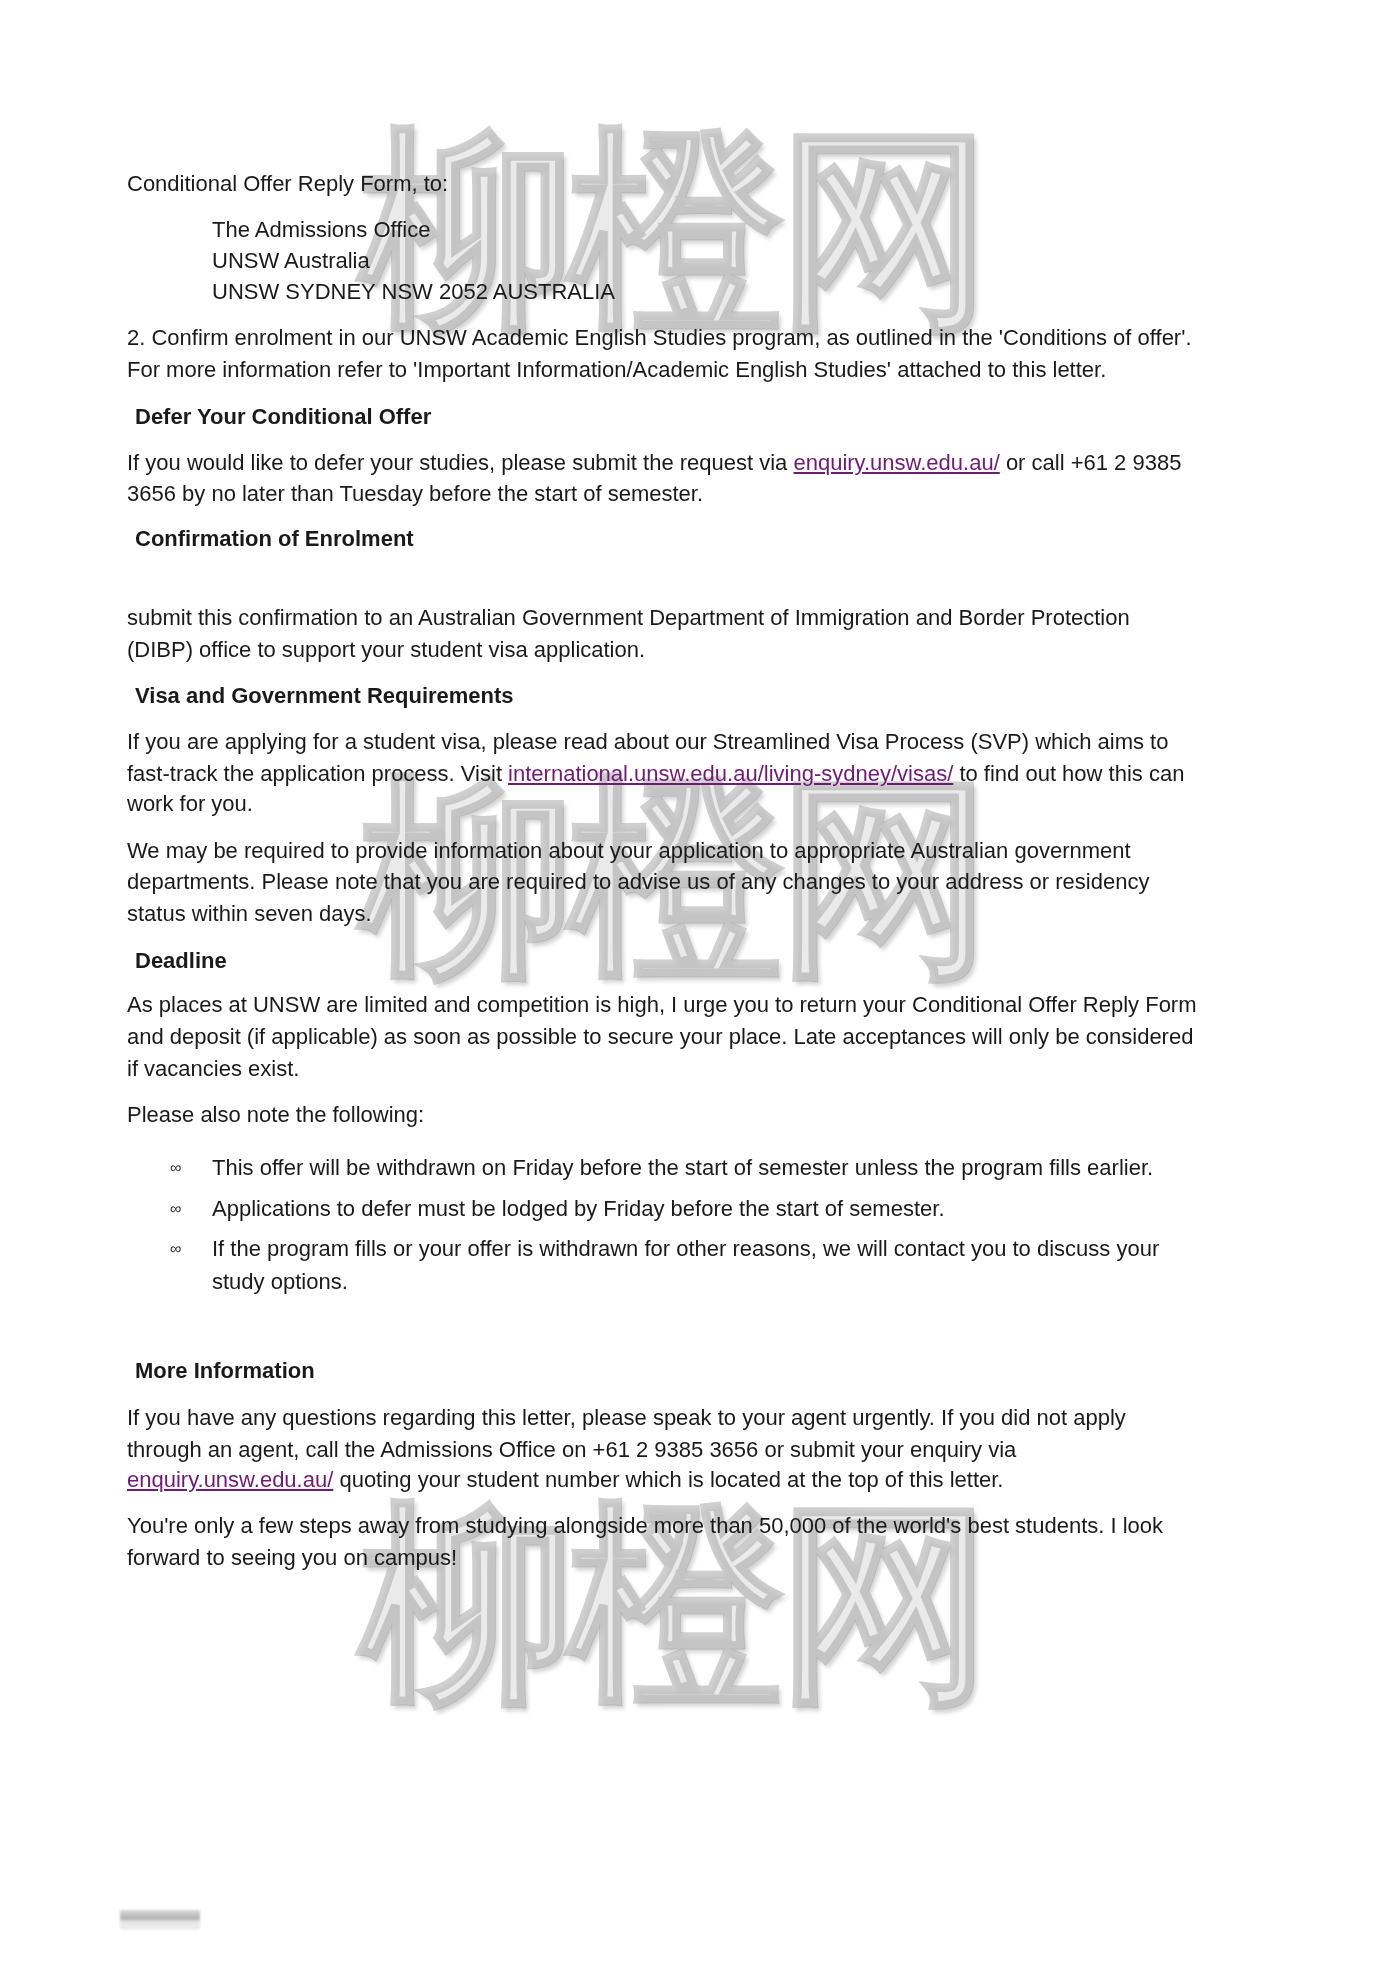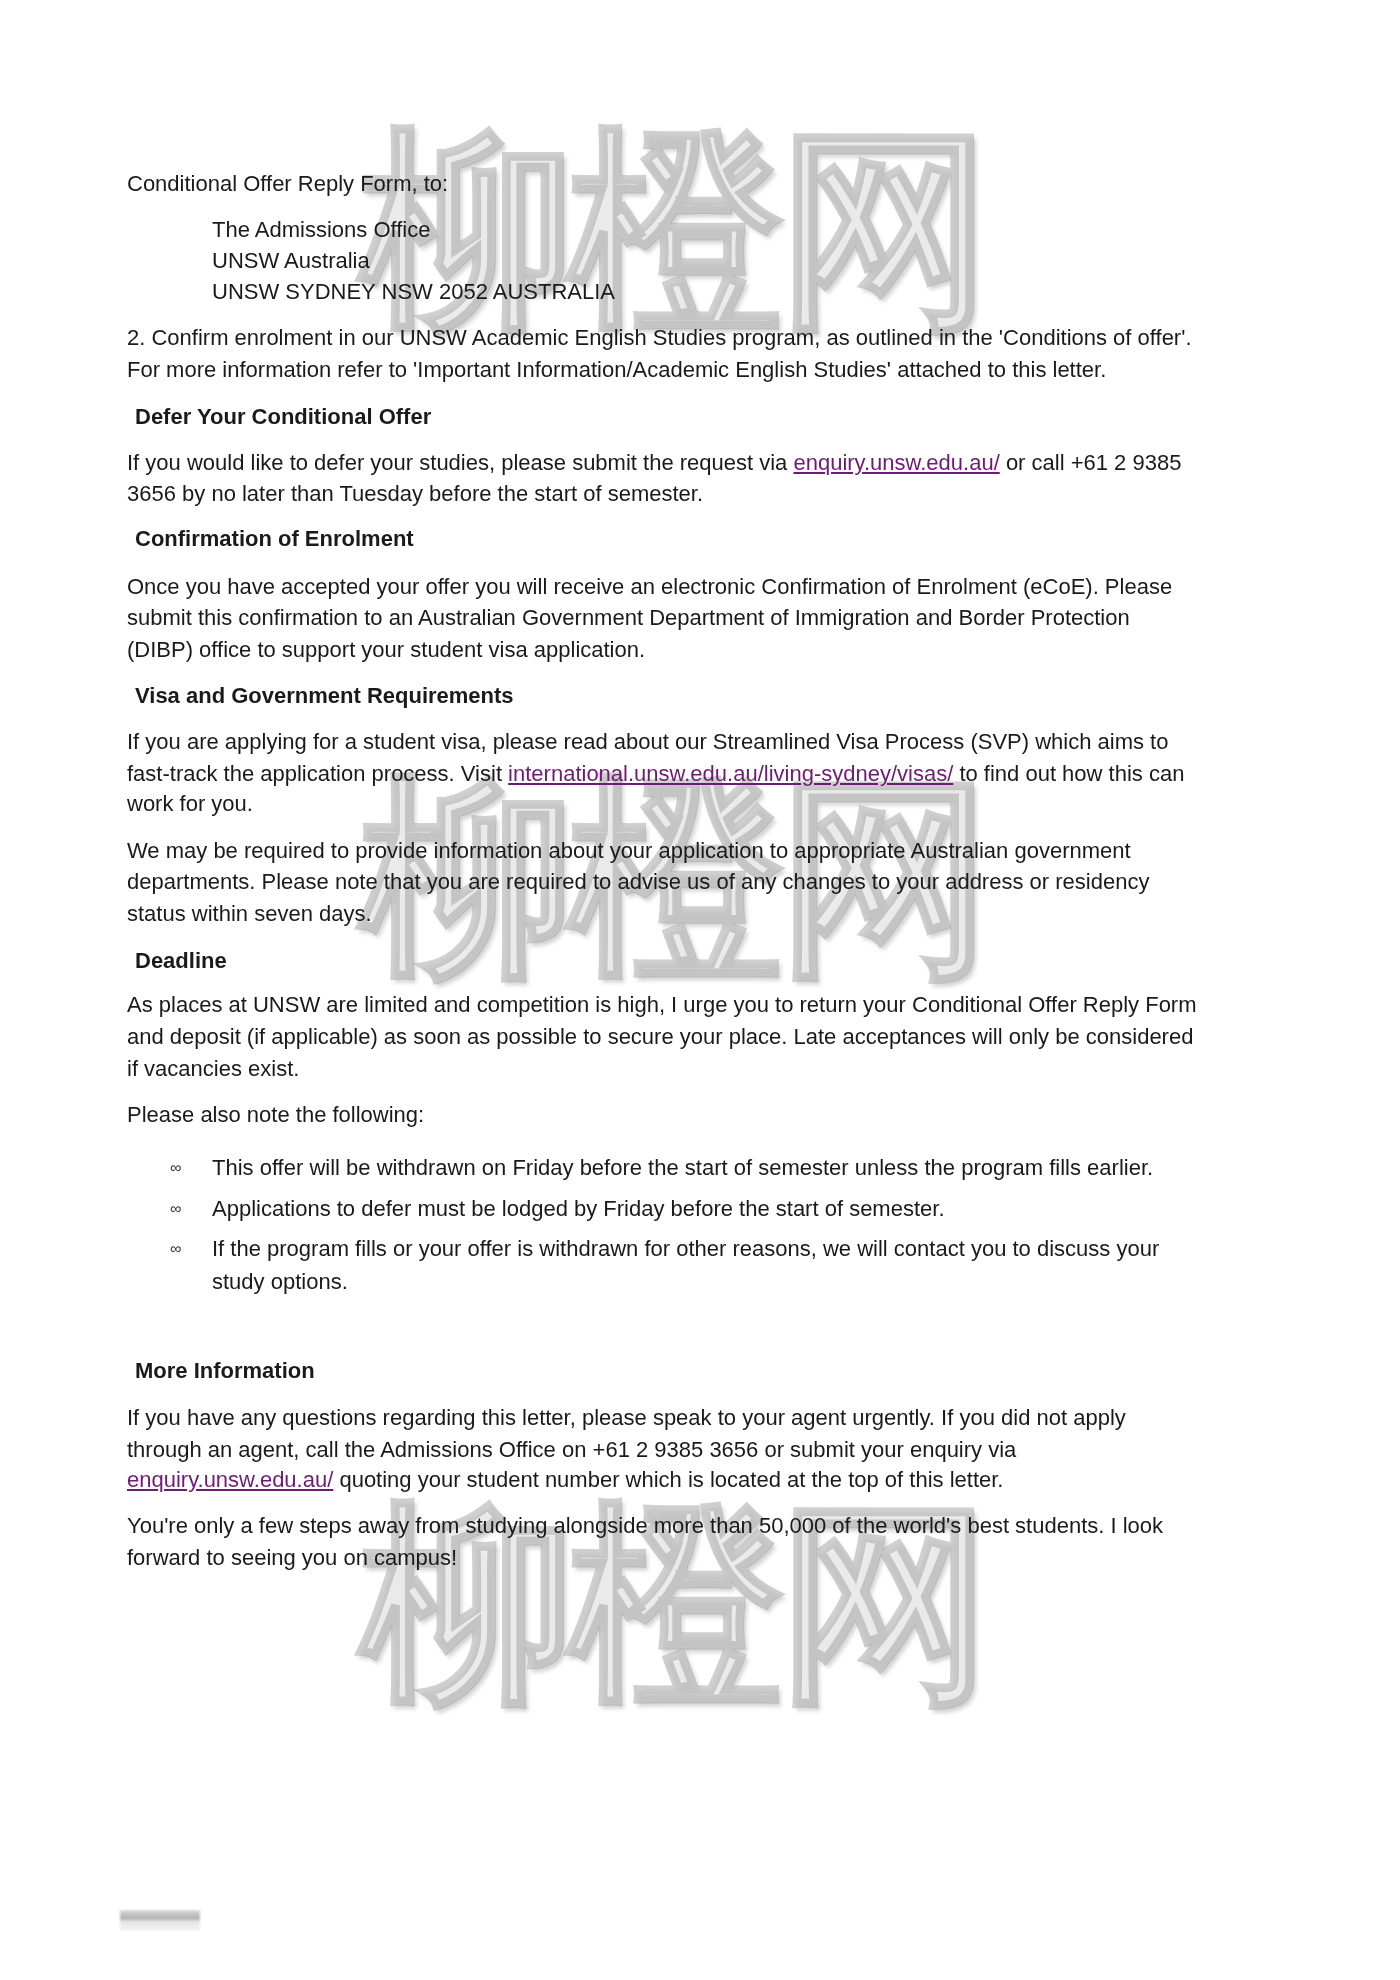--- a/index.html
+++ b/index.html
@@ -48,21 +48,20 @@
   <div class="line" style="top:325px;">2. Confirm enrolment in our UNSW Academic English Studies program, as outlined in the 'Conditions of offer'.</div>
   <div class="line" style="top:357px;">For more information refer to 'Important Information/Academic English Studies' attached to this letter.</div>
 
   <div class="line bold" style="top:404px;">Defer Your Conditional Offer</div>
   <div class="line" style="top:450px;">
     <span>If you would like to defer your studies, please submit the request via </span><a class="link">enquiry.unsw.edu.au/</a><span> or call +61 2 9385</span>
   </div>
   <div class="line" style="top:481px;">3656 by no later than Tuesday before the start of semester.</div>
 
   <div class="line bold" style="top:526px;">Confirmation of Enrolment</div>
-  <div class="line" style="top:574px;">Once you have accepted your offer you will receive an electronic Confirmation of Enrolment (eCoE). Please</div>
   <div class="line" style="top:605px;">submit this confirmation to an Australian Government Department of Immigration and Border Protection</div>
   <div class="line" style="top:637px;">(DIBP) office to support your student visa application.</div>
 
   <div class="line bold" style="top:683px;">Visa and Government Requirements</div>
   <div class="line" style="top:761px;">
     <span>fast-track the application process. Visit </span><a class="link">international.unsw.edu.au/living-sydney/visas/</a><span> to find out how this can</span>
   </div>
   <div class="line" style="top:729px;">If you are applying for a student visa, please read about our Streamlined Visa Process (SVP) which aims to</div>
   <div class="line" style="top:791px;">work for you.</div>
   <div class="line" style="top:869px;">departments. Please note that you are required to advise us of any changes to your address or residency</div>

